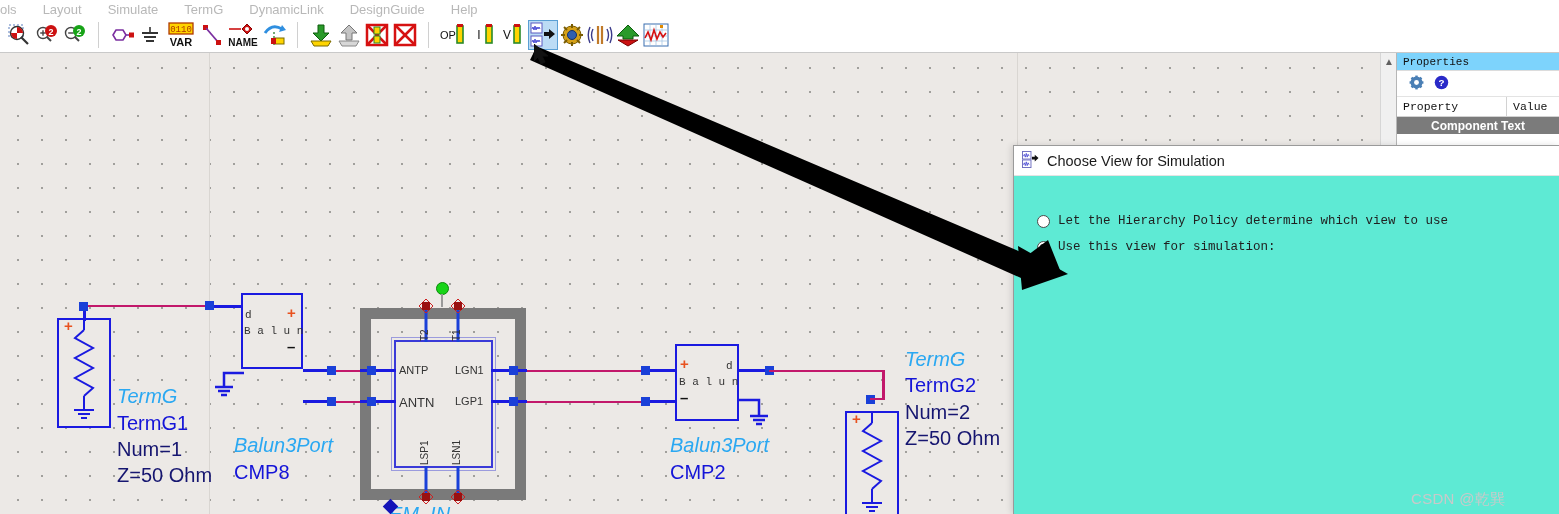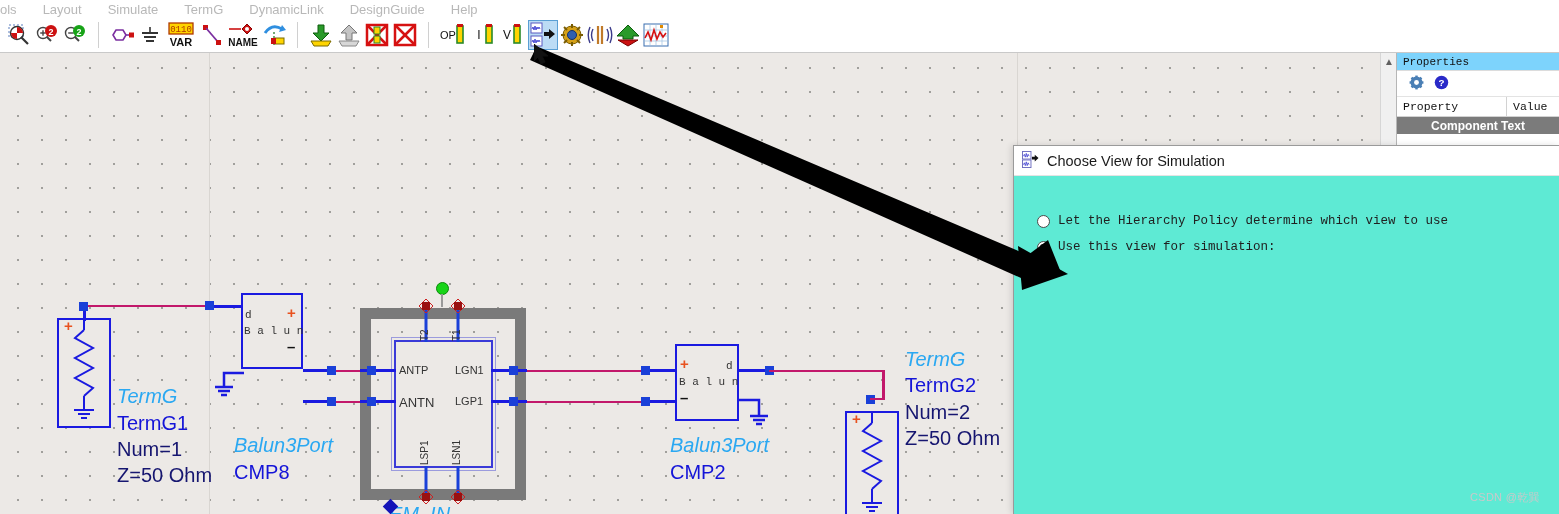--- a/index.html
+++ b/index.html
@@ -118,21 +118,21 @@
     background:repeating-linear-gradient(90deg,#2a2ad0 0 1px,transparent 1px 2.5px); }
   .ico-wave.selbg{ background:#cde8ff; }
   .ico-tri{ width:15px; height:14px; flex:0 0 auto; position:relative; }
   .ico-tri::before{ content:""; position:absolute; left:2px; top:1px;
     border-left:9px solid transparent; border-top:6px solid transparent; border-bottom:6px solid transparent; }
   .tri-svg{ display:block; }
 
   #arrow{ position:absolute; left:0; top:0; width:1559px; height:514px; pointer-events:none; }
 
   #watermark{
-    position:absolute; left:1470px; top:490px; font-size:11px; color:#c9c9c9;
+    position:absolute; left:1411px; top:490px; font-size:15px; color:#c9c9c9;
     letter-spacing:.3px;
   }
 </style>
 </head>
 <body>
 
 <div id="menubar">
   <span class="mi">ols</span>
   <span class="mi">Layout</span>
   <span class="mi">Simulate</span>

